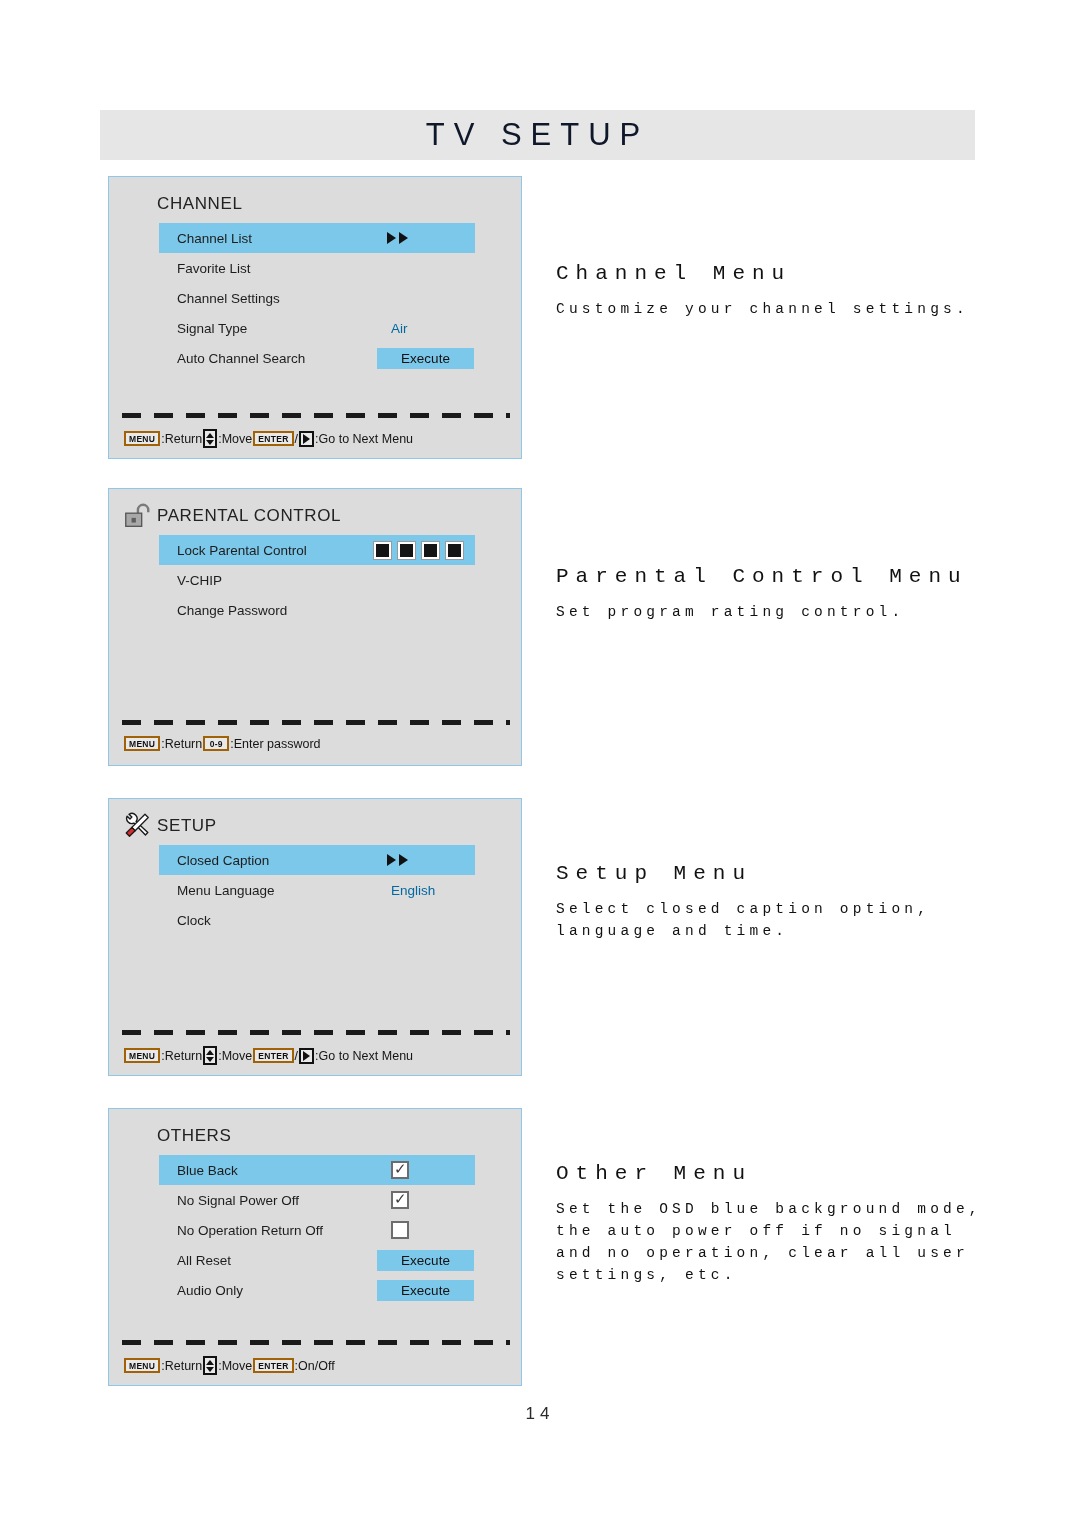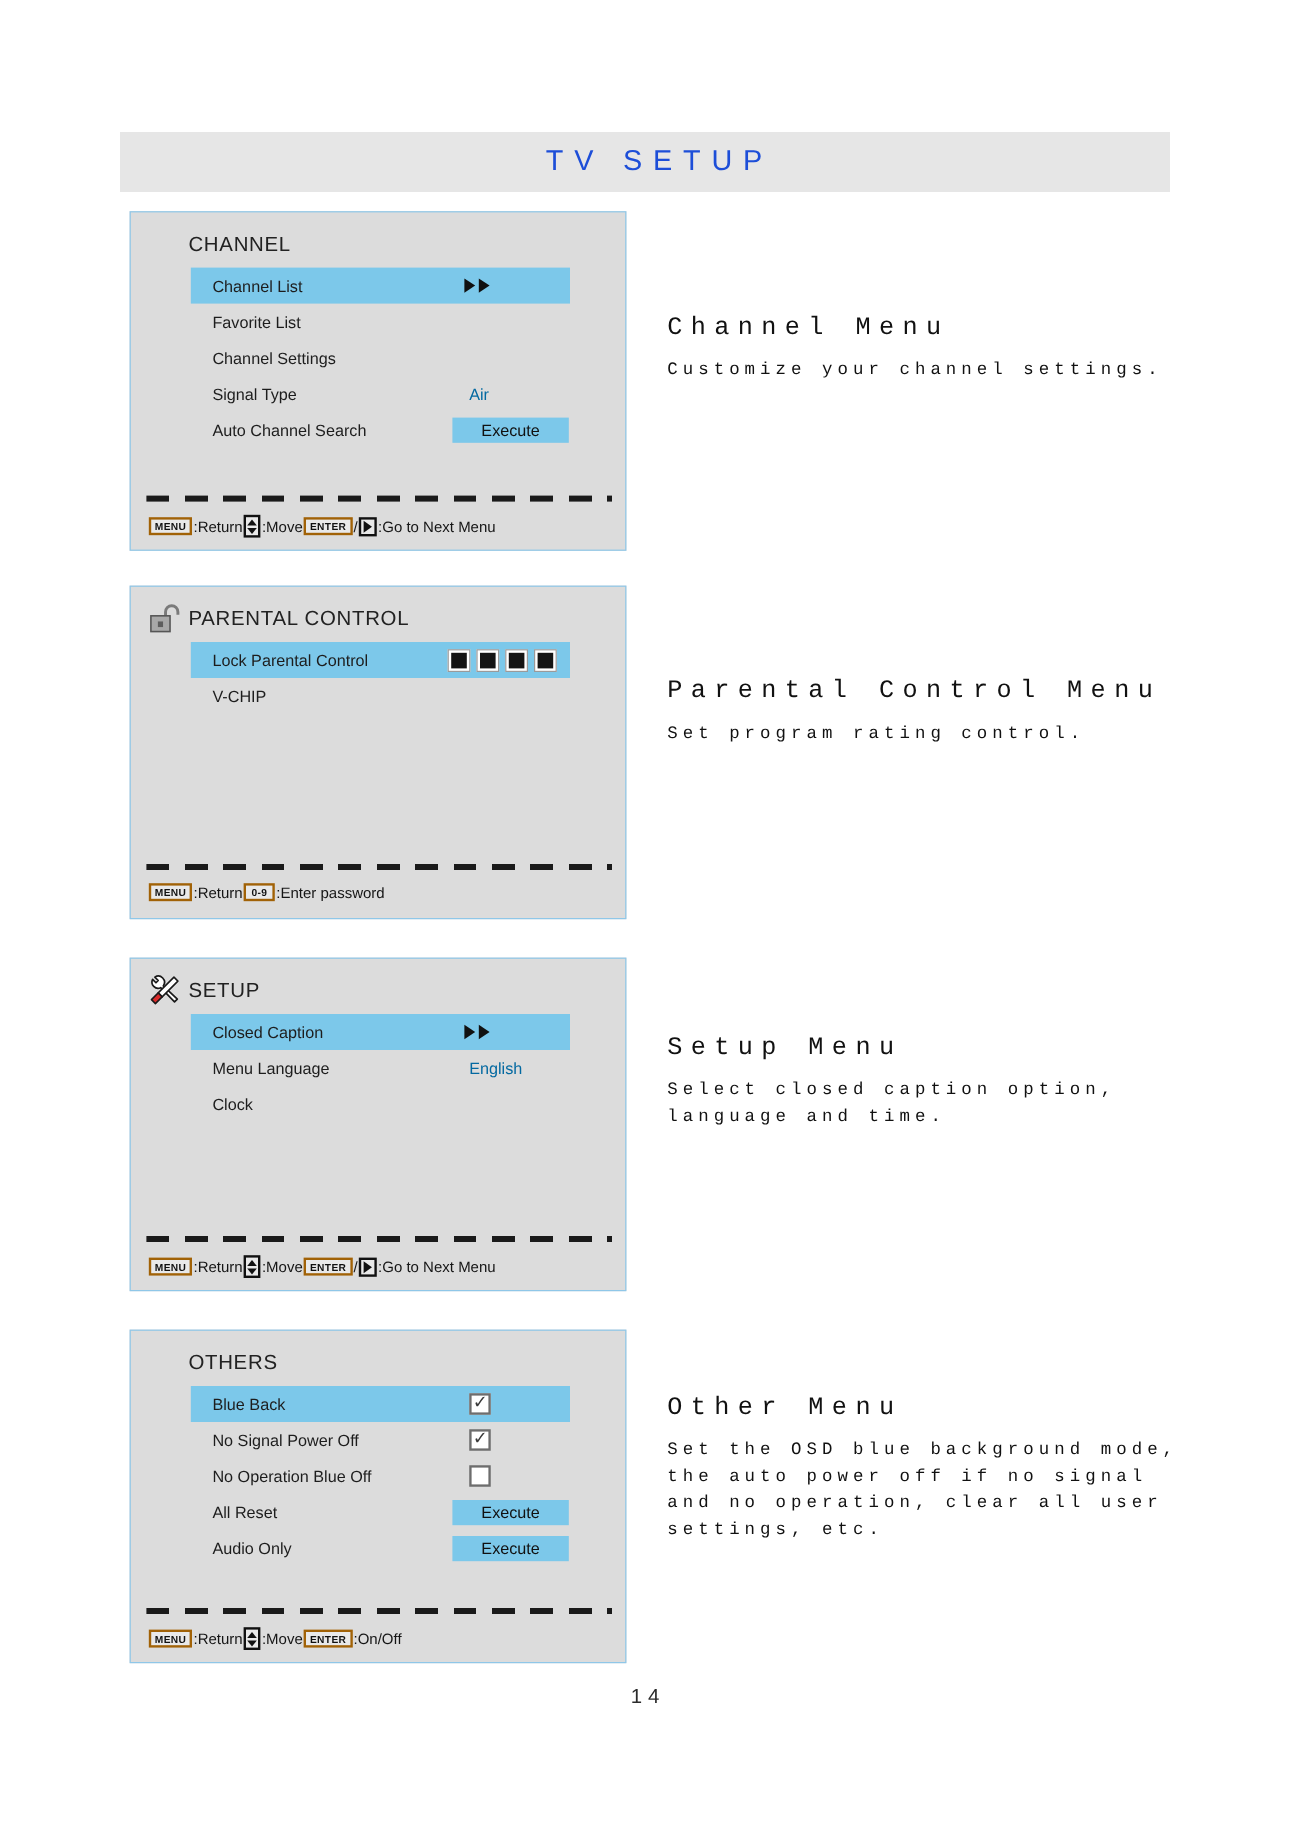--- a/index.html
+++ b/index.html
@@ -26,26 +26,25 @@
     background: #e6e6e6;
   }
   #page-title {
     position: absolute;
     left: 0;
     top: 0;
     width: 100%;
     height: 50px;
     line-height: 50px;
     text-align: center;
-    font-size: 24px;
+    font-size: 31px;
     letter-spacing: 9px;
-    color: #1d4ed8;
+    color: #0f172a;
     font-weight: 400;
     white-space: pre;
-    margin-left: 12px;
   }
 
   
   .osd-panel {
     position: absolute;
     left: 108px;
     width: 414px;
     background: #dcdcdc;
     border: 1px solid #8fc7e8;
     box-sizing: border-box;
@@ -370,20 +369,23 @@
             <i></i>
           </span>
           <span class="pbox">
             <i></i>
           </span>
         </span>
       </div>
       <div class="osd-row">
         <span class="row-label">V-CHIP</span>
       </div>
+      <div class="osd-row">
+        <span class="row-label">Change Password</span>
+      </div>
     </div>
     <div class="dash-sep" style="top: 231px;"></div>
     <div class="hint-line" style="top: 247px;">
       <span class="key wide">MENU</span>
       <span class="hint-txt">:Return</span>
       <span class="key narrow">0-9</span>
       <span class="hint-txt">:Enter password</span>
     </div>
   </div>
 <div class="osd-panel" id="panel-setup">
@@ -443,21 +445,21 @@
           <span class="tick">✓</span>
         </span>
       </div>
       <div class="osd-row">
         <span class="row-label">No Signal Power Off</span>
         <span class="cbox">
           <span class="tick">✓</span>
         </span>
       </div>
       <div class="osd-row">
-        <span class="row-label">No Operation Blue Off</span>
+        <span class="row-label">No Operation Return Off</span>
         <span class="cbox"></span>
       </div>
       <div class="osd-row">
         <span class="row-label">All Reset</span>
         <span class="execute-chip">Execute</span>
       </div>
       <div class="osd-row">
         <span class="row-label">Audio Only</span>
         <span class="execute-chip">Execute</span>
       </div>

